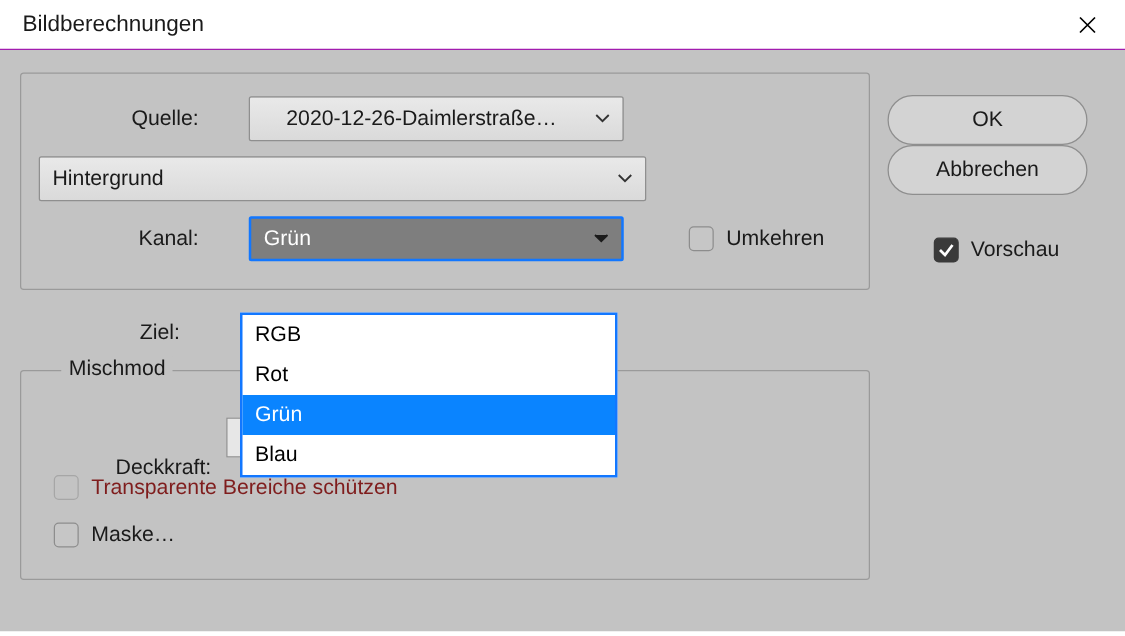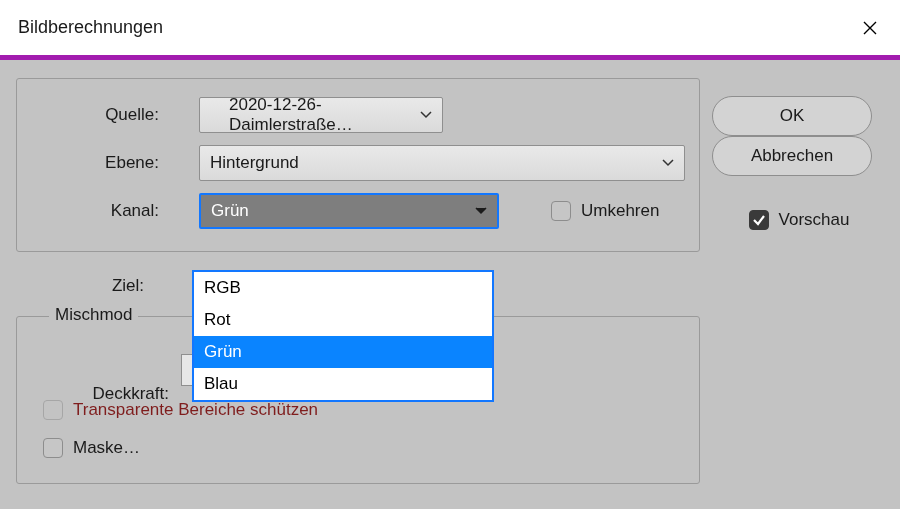--- a/index.html
+++ b/index.html
@@ -1,18 +1,18 @@
 <!DOCTYPE html>
 <html><head>
 <meta charset="utf-8">
 <style>
   * { box-sizing: border-box; font-family: "Segoe UI", Tahoma, Arial, sans-serif; }
   body { margin: 0; width: 900px; height: 509px; background: #ffffff; color: #1a1a1a; font-size: 17px; }
 
-  .titlebar { display: flex; align-items: center; justify-content: space-between; height: 60px; padding: 0 14px 0 18px; border-bottom: 5px solid #a21caf; }
+  .titlebar { display: flex; align-items: center; justify-content: space-between; height: 40px; padding: 0 14px 0 18px; border-bottom: 1px solid #a21caf; }
   .titlebar .title { font-size: 18px; }
   .titlebar .close { font-size: 18px; font-weight: 300; color: #000; padding: 4px 8px; }
 
   .client { position: relative; background: #c3c3c3; height: calc(509px - 44px); padding: 18px 16px 12px 16px; }
 
   .cols { display: flex; height: 100%; }
   .left { flex: 1 1 auto; position: relative; }
   .right { width: 188px; display: flex; flex-direction: column; align-items: center; gap: 0; padding-top: 18px; }
 
   .btn { width: 160px; height: 40px; border: 1px solid #8e8e8e; border-radius: 20px; background: #d3d3d3; font-size: 17px; text-align: center; line-height: 38px; }
@@ -26,21 +26,21 @@
 
   fieldset.group { border: 1px solid #9a9a9a; border-radius: 3px; margin: 0; padding: 0; }
   fieldset.group > .inner { padding: 12px 14px 16px 14px; }
 
   .row { display: flex; align-items: center; height: 48px; gap: 28px; }
   .lbl { width: 140px; text-align: right; padding-right: 12px; color: #1a1a1a; }
   .dropdown { height: 36px; border: 1px solid #8f8f8f; background: linear-gradient(#e9e9e9, #dadada); display: flex; align-items: center; justify-content: space-between; padding: 0 10px; border-radius: 2px; }
   .dropdown .caret { margin-left: 8px; }
   .caret svg { display:block; }
 
-  .quelle-dd { width: 244px; padding-left: 29px; }
+  .quelle-dd { width: 300px; padding-left: 29px; }
   .ebene-dd  { width: 486px; }
   .kanal-dd  { width: 300px; background: #7e7e7e; color: #fff; border: 2px solid #1277ff; }
   .kanal-dd .caret svg path { stroke: #1b1b1b; fill:#1b1b1b; }
 
   .invert-wrap { margin-left: 24px; display: flex; align-items: center; gap: 10px; }
 
   .ziel-row { margin: 10px 0 6px 0; }
   .ziel-row .lbl { width: 140px; }
 
   .group2 { margin-top: 2px; }
@@ -85,21 +85,20 @@
               <span>2020-12-26-Daimlerstraße…</span>
               <span class="caret">
                 <svg width="12" height="8" viewBox="0 0 12 8">
                     <path d="M1 1 L6 6 L11 1" stroke="#333" stroke-width="1.5" fill="none"></path>
                   </svg>
               </span>
             </div>
           </div>
 
           <div class="row">
-            <div class="lbl">Ebene:</div>
             <div class="dropdown ebene-dd">
               <span>Hintergrund</span>
               <span class="caret">
                 <svg width="12" height="8" viewBox="0 0 12 8">
                     <path d="M1 1 L6 6 L11 1" stroke="#333" stroke-width="1.5" fill="none"></path>
                   </svg>
               </span>
             </div>
           </div>
 

